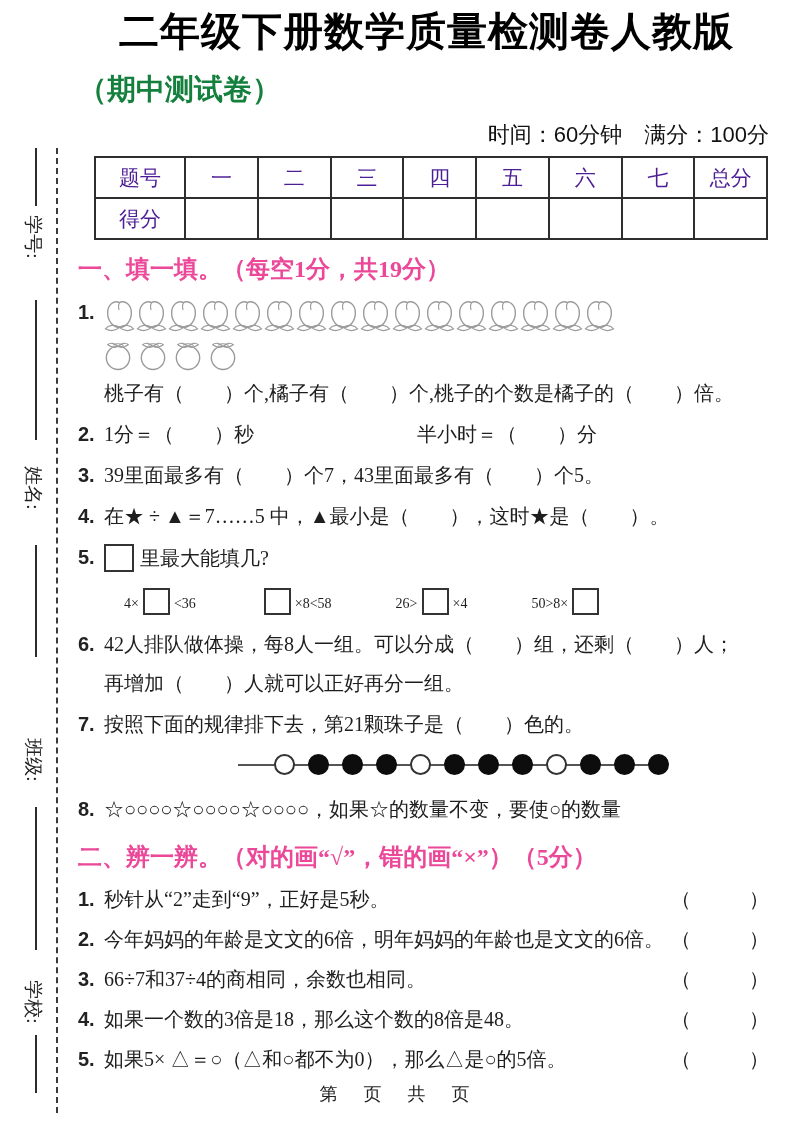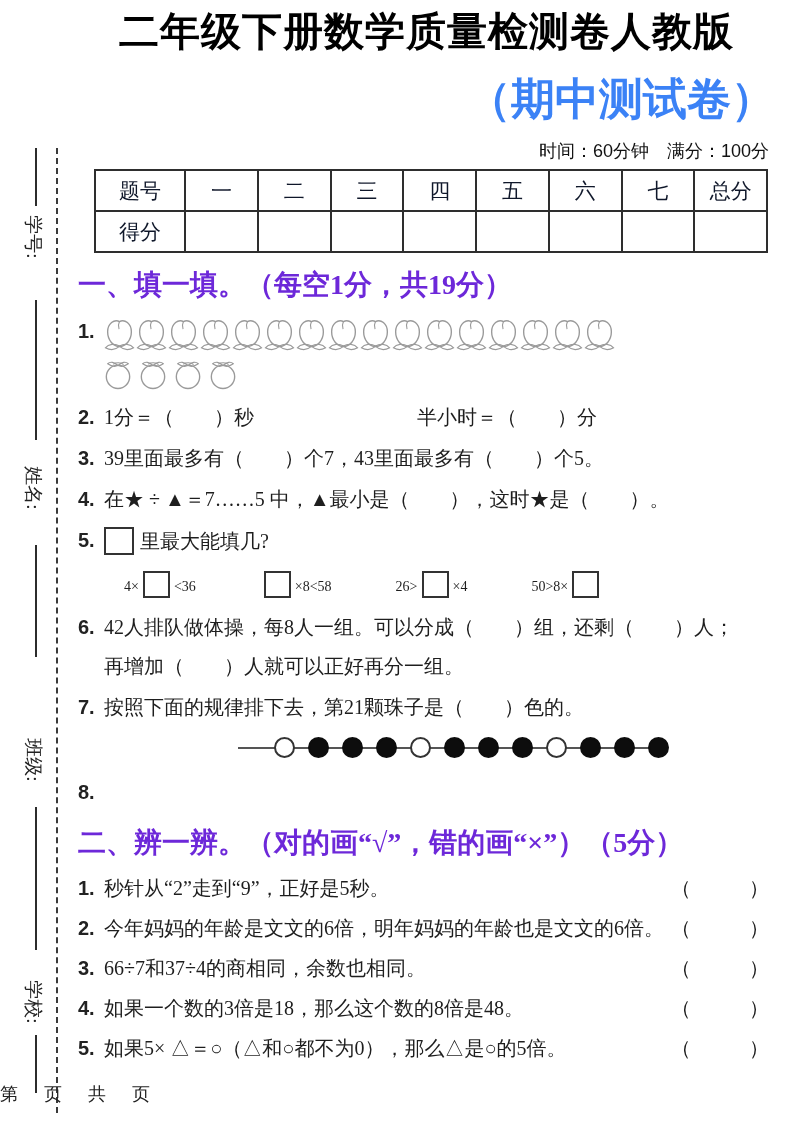--- a/index.html
+++ b/index.html
@@ -36,42 +36,42 @@
 
   
   .main { position:absolute; left:78px; top:0; width:697px; }
   .title {
     margin-top:8px; text-align:center;
     font-family:"Liberation Sans", sans-serif;
     font-size:40px; font-weight:bold; line-height:46px; color:#000;
     letter-spacing:1px;
   }
   .subtitle {
-    margin-top:16px; text-align:right;
-    font-family:"Liberation Sans", sans-serif;
-    font-size:44px; font-weight:bold; color:#3b82f6;
+    margin-top:16px; text-align:left;
+    font-family:"Liberation Sans", sans-serif;
+    font-size:29px; font-weight:bold; color:#15803d;
   }
   .meta {
     margin-top:10px; text-align:right; padding-right:6px;
     font-family:"Liberation Sans", sans-serif;
-    font-size:18px; color:#111;
+    font-size:22px; color:#111;
   }
 
   table.score {
     margin-top:6px; margin-left:16px;
     border-collapse:collapse; table-layout:fixed; width:674px;
     font-family:"Liberation Sans", sans-serif;
   }
   table.score td {
     border:2px solid #2e2e2e; height:41px;
     text-align:center; vertical-align:middle;
-    font-size:21px; color:#0f172a;
-  }
-
-  .sec-heading { margin-top:13px; font-size:28px; font-weight:bold; color:#6d28d9; }
+    font-size:21px; color:#4c1d95;
+  }
+
+  .sec-heading { margin-top:13px; font-size:24px; font-weight:bold; color:#ec4899; }
 
   .q { display:flex; margin-top:14px; font-size:20px; line-height:27px; }
   .qnum {
     flex:none; width:26px;
     font-family:"Liberation Sans", sans-serif;
     font-weight:bold; color:#222;
   }
   .qbody { flex:1; }
 
   .fruit-row { display:flex; align-items:flex-end; }
@@ -98,21 +98,21 @@
   .bead.black { background:#0d0d0d; border:2px solid #0d0d0d; }
   .bead.white { background:#ffffff; border:2px solid #333; }
 
   .judge-row { display:flex; margin-top:13px; font-size:20px; line-height:27px; }
   .judge-row .qnum { width:26px; }
   .judge-text { flex:1; padding-right:6px; }
   .judge-blank { flex:none; white-space:nowrap; letter-spacing:6px; }
 
   .footer {
     position:absolute; left:0; right:0; bottom:16px;
-    font-size:18px; color:#222; letter-spacing:4px;
+    text-align:center; font-size:18px; color:#222; letter-spacing:4px;
     font-family:"Liberation Sans", sans-serif;
   }
   svg.defs { position:absolute; width:0; height:0; }
 </style>
 </head>
 <body>
 
 <svg class="defs" aria-hidden="true">
   <symbol id="sym-peach" viewBox="0 0 34 38">
     <path d="M17.5,4 C11,0.5 4,6 4,15 C4,24 10,31 17,31 C24,31 30,24 30,15 C30,6 23,0.5 16.5,4" fill="none" stroke="#9a9a9a" stroke-width="1.5"></path>
@@ -247,20 +247,21 @@
           <svg class="orange-svg">
             <use href="#sym-orange"></use>
           </svg>
           <svg class="orange-svg">
             <use href="#sym-orange"></use>
           </svg>
           <svg class="orange-svg">
             <use href="#sym-orange"></use>
           </svg>
         </div>
+      <div class="q1-text">桃子有（　　）个,橘子有（　　）个,桃子的个数是橘子的（　　）倍。</div>
     </div>
   </div>
 
   <div class="q">
     <div class="qnum">2.</div>
     <div class="qbody">
       <span class="q2-left">1分＝（　　）秒</span>
       <span>半小时＝（　　）分</span>
     </div>
   </div>
@@ -318,20 +319,21 @@
             <span class="bead black"></span>
             <span class="bead black"></span>
           </div>
       </div>
     </div>
   </div>
 
   <div class="q">
     <div class="qnum">8.</div>
     <div class="qbody">
+      <div>☆○○○○☆○○○○☆○○○○，如果☆的数量不变，要使○的数量</div>
     </div>
   </div>
 
   <div class="sec-heading" style="margin-top:18px;">二、辨一辨。（对的画“√”，错的画“×”）（5分）</div>
 
   <div class="judge-row">
     <div class="qnum">1.</div>
     <div class="judge-text">秒针从“2”走到“9”，正好是5秒。</div>
     <div class="judge-blank">（　　）</div>
   </div>

